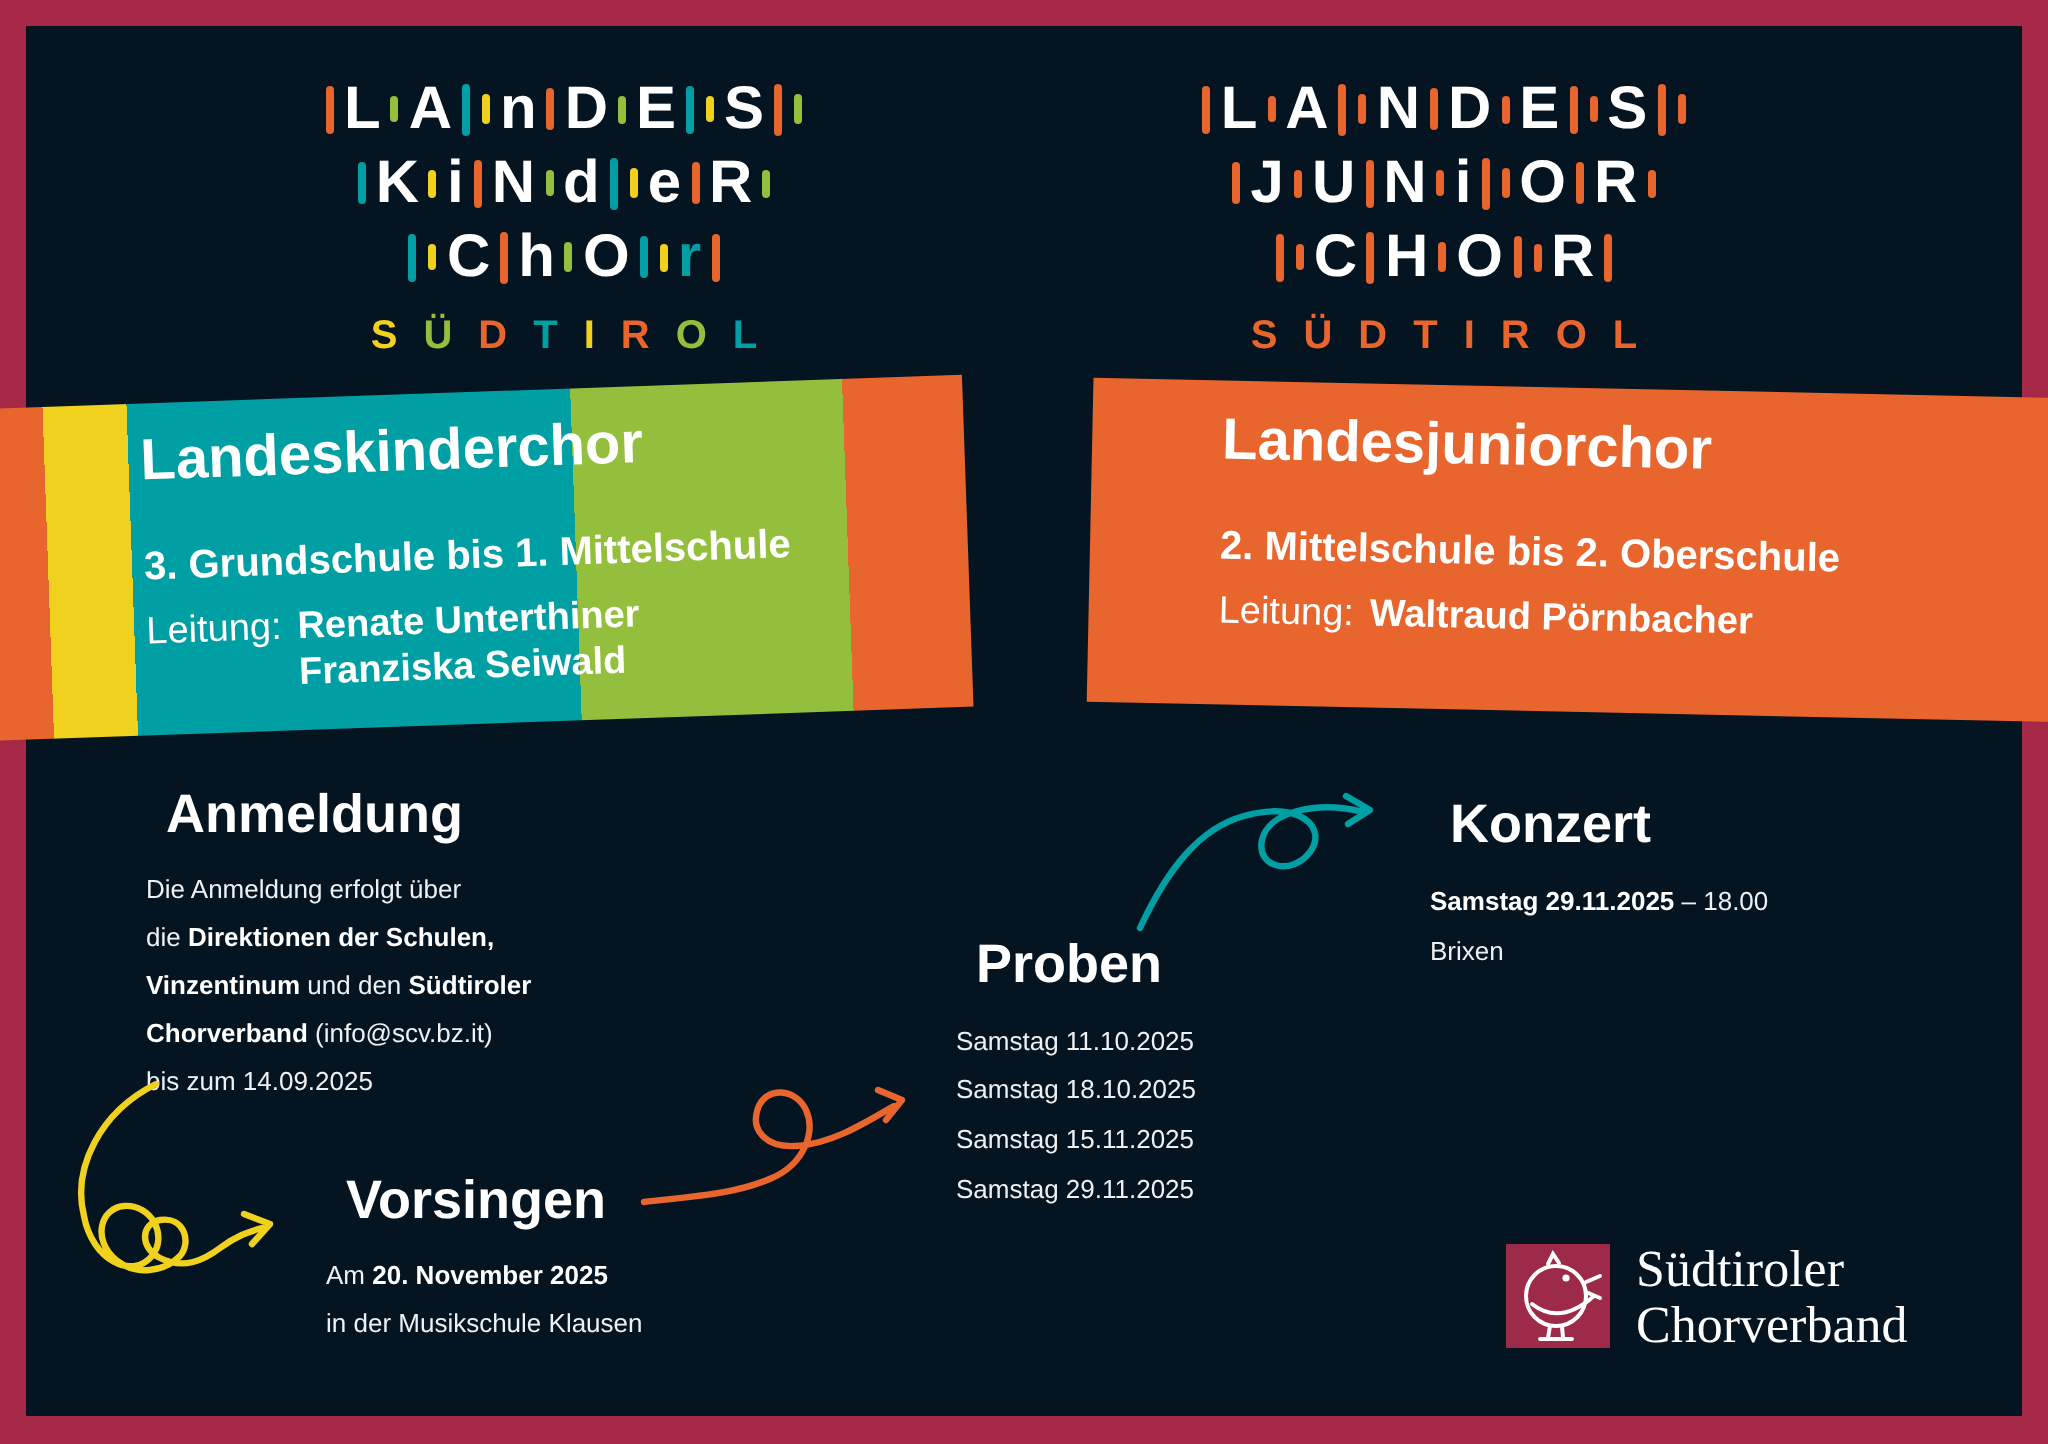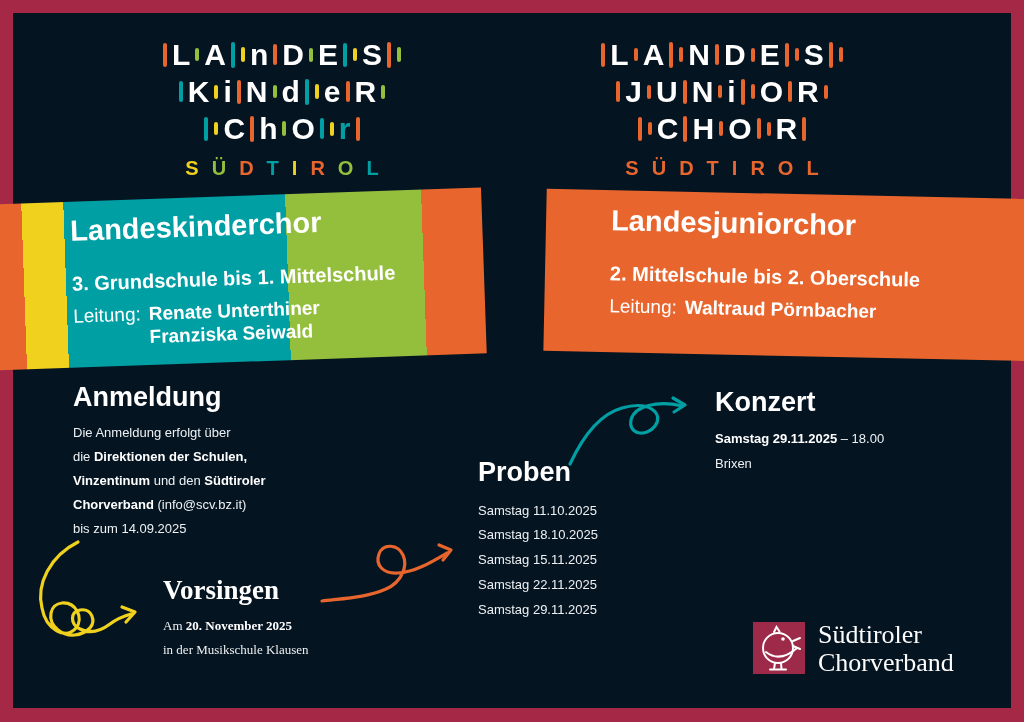--- a/index.html
+++ b/index.html
@@ -25,25 +25,25 @@
   .banner-right { left:545px; top:194px; width:492px; height:162px; transform:rotate(1.2deg); }
   .banner-content-left  { position:absolute; left:84px; top:14px; }
   .banner-content-right { position:absolute; left:65px; top:15px; }
   .banner-title { font-size:29px; font-weight:bold; margin:0; line-height:1.1; }
   .banner-sub { font-size:20px; font-weight:bold; margin-top:25px; }
   .banner-leitung { display:flex; margin-top:9px; font-size:19px; line-height:23px; }
   .banner-leitung .label { font-weight:normal; margin-right:8px; }
   .banner-leitung .names div { font-weight:bold; }
   
   .section { position:absolute; z-index:2; color:#eef1f3; }
-  .section h2 { margin:0; font-size:27px; font-weight:bold; color:#fff; line-height:1.1; }
+  .section h2 { margin:10px; font-size:27px; font-weight:bold; color:#fff; line-height:1.1; }
   .body-text { margin-top:8px; font-size:13px; line-height:24px; }
   .body-text b { color:#fff; }
   .sec-anmeldung { left:73px;  top:383px; }
-  .sec-vorsingen { left:163px; top:576px;font-family:Liberation Serif, serif; }
+  .sec-vorsingen { left:163px; top:576px; }
   .sec-proben    { left:478px; top:458px; }
   .sec-proben .body-text { line-height:24.7px; margin-top:11px; }
   .sec-konzert   { left:715px; top:388px; }
   .sec-konzert .body-text { line-height:25.5px; }
   
   .arrows { position:absolute; inset:0; z-index:3; pointer-events:none; }
   .arrows path, .arrows polyline { fill:none; stroke-width:3.2; stroke-linecap:round; stroke-linejoin:round; }
   
   .cv-square { position:absolute; left:753px; top:622px; width:52px; height:52px; z-index:2; }
   .cv-square svg { position:absolute; inset:0; }
@@ -225,21 +225,20 @@
       <div>in der Musikschule Klausen</div>
     </div>
   </div>
 
   <div class="section sec-proben">
     <h2>Proben</h2>
     <div class="body-text">
         <div>Samstag 11.10.2025</div>
         <div>Samstag 18.10.2025</div>
         <div>Samstag 15.11.2025</div>
-        <div>Samstag 22.11.2025</div>
         <div>Samstag 29.11.2025</div>
       </div>
   </div>
 
   <div class="section sec-konzert">
     <h2>Konzert</h2>
     <div class="body-text">
       <div><b>Samstag 29.11.2025</b><span> – 18.00</span></div>
       <div>Brixen</div>
     </div>

